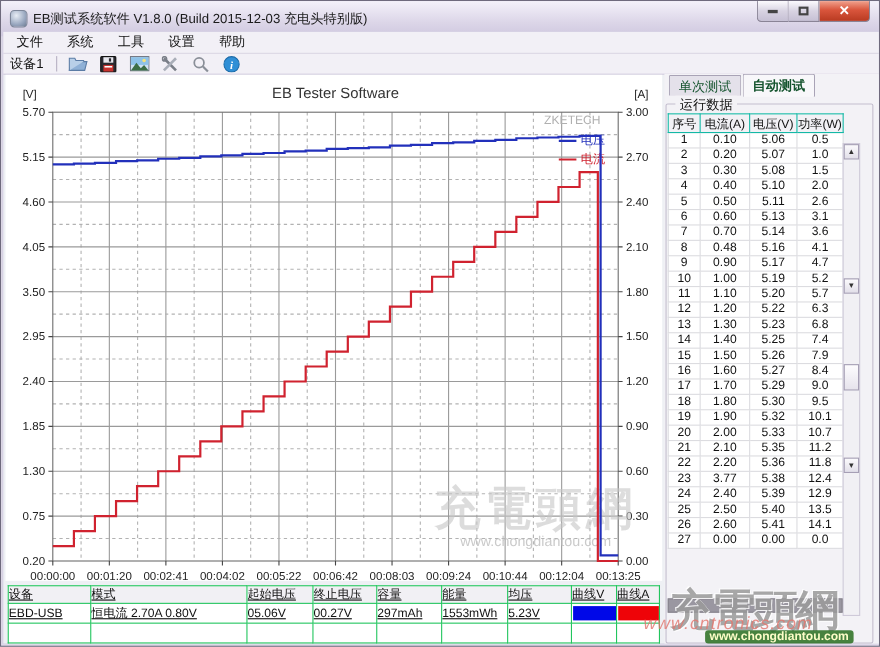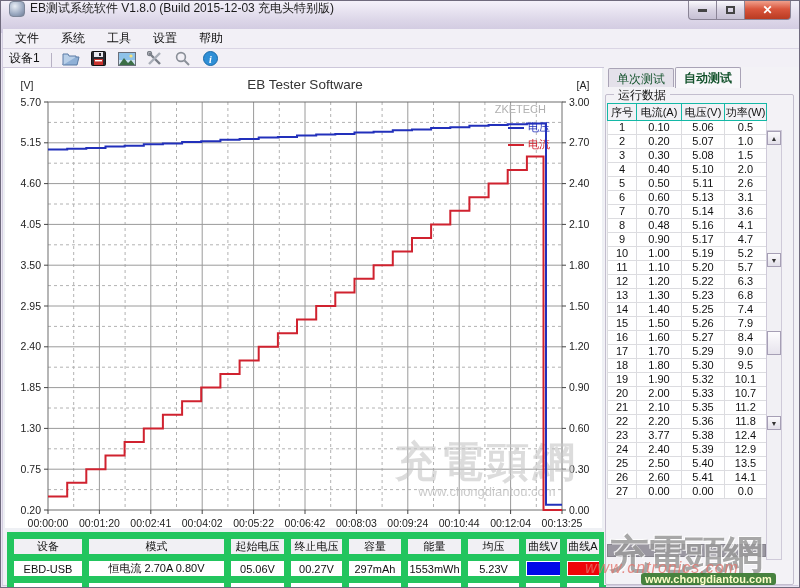--- a/index.html
+++ b/index.html
@@ -7,21 +7,21 @@
   .win{
     position:relative;width:800px;height:588px;overflow:hidden;
     font-family:"Liberation Sans",sans-serif;
     background:#d3cde0;
     border:1px solid #6f6a7d;
     box-shadow:inset 0 0 0 1px #e9e5f2;
   }
   
   .titlebar{position:absolute;left:0;top:0;width:100%;height:28px;
     background:linear-gradient(#f4f1fa,#dcd6e8 60%,#cfc8df);
-    display:flex;align-items:flex-end;padding:16px 6px;}
+    display:flex;align-items:center;padding:16px 6px;}
   .app-icon{width:16px;height:16px;margin:0 5px 0 2px;border-radius:4px;
     background:radial-gradient(circle at 35% 30%,#e8edf5,#9aa8c0 60%,#6e7d95);
     border:1px solid #7d8699;}
   .title-text{font-size:12px;color:#1b1b1b;white-space:nowrap;}
   .winbtns{position:absolute;right:8px;top:0;display:flex;}
   .winbtn{height:19px;border:1px solid #8a8496;border-top:none;
     background:linear-gradient(#fbfafd,#d8d3e2 50%,#c6c0d4);
     display:flex;align-items:center;justify-content:center;
     color:#333;font-size:10px;}
   .winbtn.min{width:29px;border-radius:0 0 0 4px;}
@@ -31,32 +31,32 @@
     font-size:12px;font-weight:bold;}
   .minbar{width:9px;height:3px;background:#444;}
   .maxbox{width:9px;height:8px;border:2px solid #444;}
   
   .menubar{position:absolute;left:2px;top:28px;width:796px;height:20px;
     background:#f2f0f6;border-bottom:1px solid #dad5e4;
     display:flex;align-items:center;font-size:12px;color:#111;}
   .menu-item{padding:2px 10px;margin-left:2px;}
   .toolbar{position:absolute;left:2px;top:48px;width:796px;height:19px;
     background:#f2f0f6;border-bottom:1px solid #cdc7da;
-    display:flex;align-items:flex-end;font-size:12px;color:#111;}
+    display:flex;align-items:center;font-size:12px;color:#111;}
   .tb-label{padding:0 6px;}
   .tb-sep{width:1px;height:14px;background:#b7b1c4;margin:0 5px;}
   .tb-icon{width:22px;height:17px;margin:0 3px;display:flex;align-items:center;justify-content:center;}
   
   .client{position:absolute;left:2px;top:67px;width:796px;height:517px;background:#eef0f4;}
   .chart-area{position:absolute;left:2px;top:0;width:597px;height:460px;background:#fff;}
   
   .btm-table{position:absolute;left:4px;top:464px;width:592px;height:50px;
     border-collapse:collapse;background:#fff;font-size:11px;color:#111;table-layout:fixed;}
-  .btm-table td,.btm-table th{border:7px solid #22c55e;text-align:center;
-    font-weight:normal;padding:0;overflow:hidden;white-space:nowrap;}
+  .btm-table td,.btm-table th{border:1px solid #22c55e;text-align:left;
+    font-weight:normal;padding:0;overflow:hidden;white-space:nowrap;text-decoration:underline;}
   .btm-table th{background:#f1f0f4;height:16px;}
   .btm-table td{height:18px;}
   .swatch{width:100%;height:13px;margin:1px 1px;}
   
   .rpanel{position:absolute;left:601px;top:-1px;width:195px;height:518px;background:#f3f2f6;}
   .tabs{position:absolute;left:4px;top:1px;height:19px;display:flex;font-size:12px;}
   .tab{padding:2px 8px 0 8px;border:1px solid #a9a3b6;border-bottom:none;
     background:#e4e1ea;color:#14532d;border-radius:2px 2px 0 0;margin-right:1px;height:19px;}
   .tab.active{background:#f8f7fa;font-weight:bold;position:relative;top:-1px;height:21px;}
   .groupbox{position:absolute;left:1px;top:27px;width:189px;height:491px;

